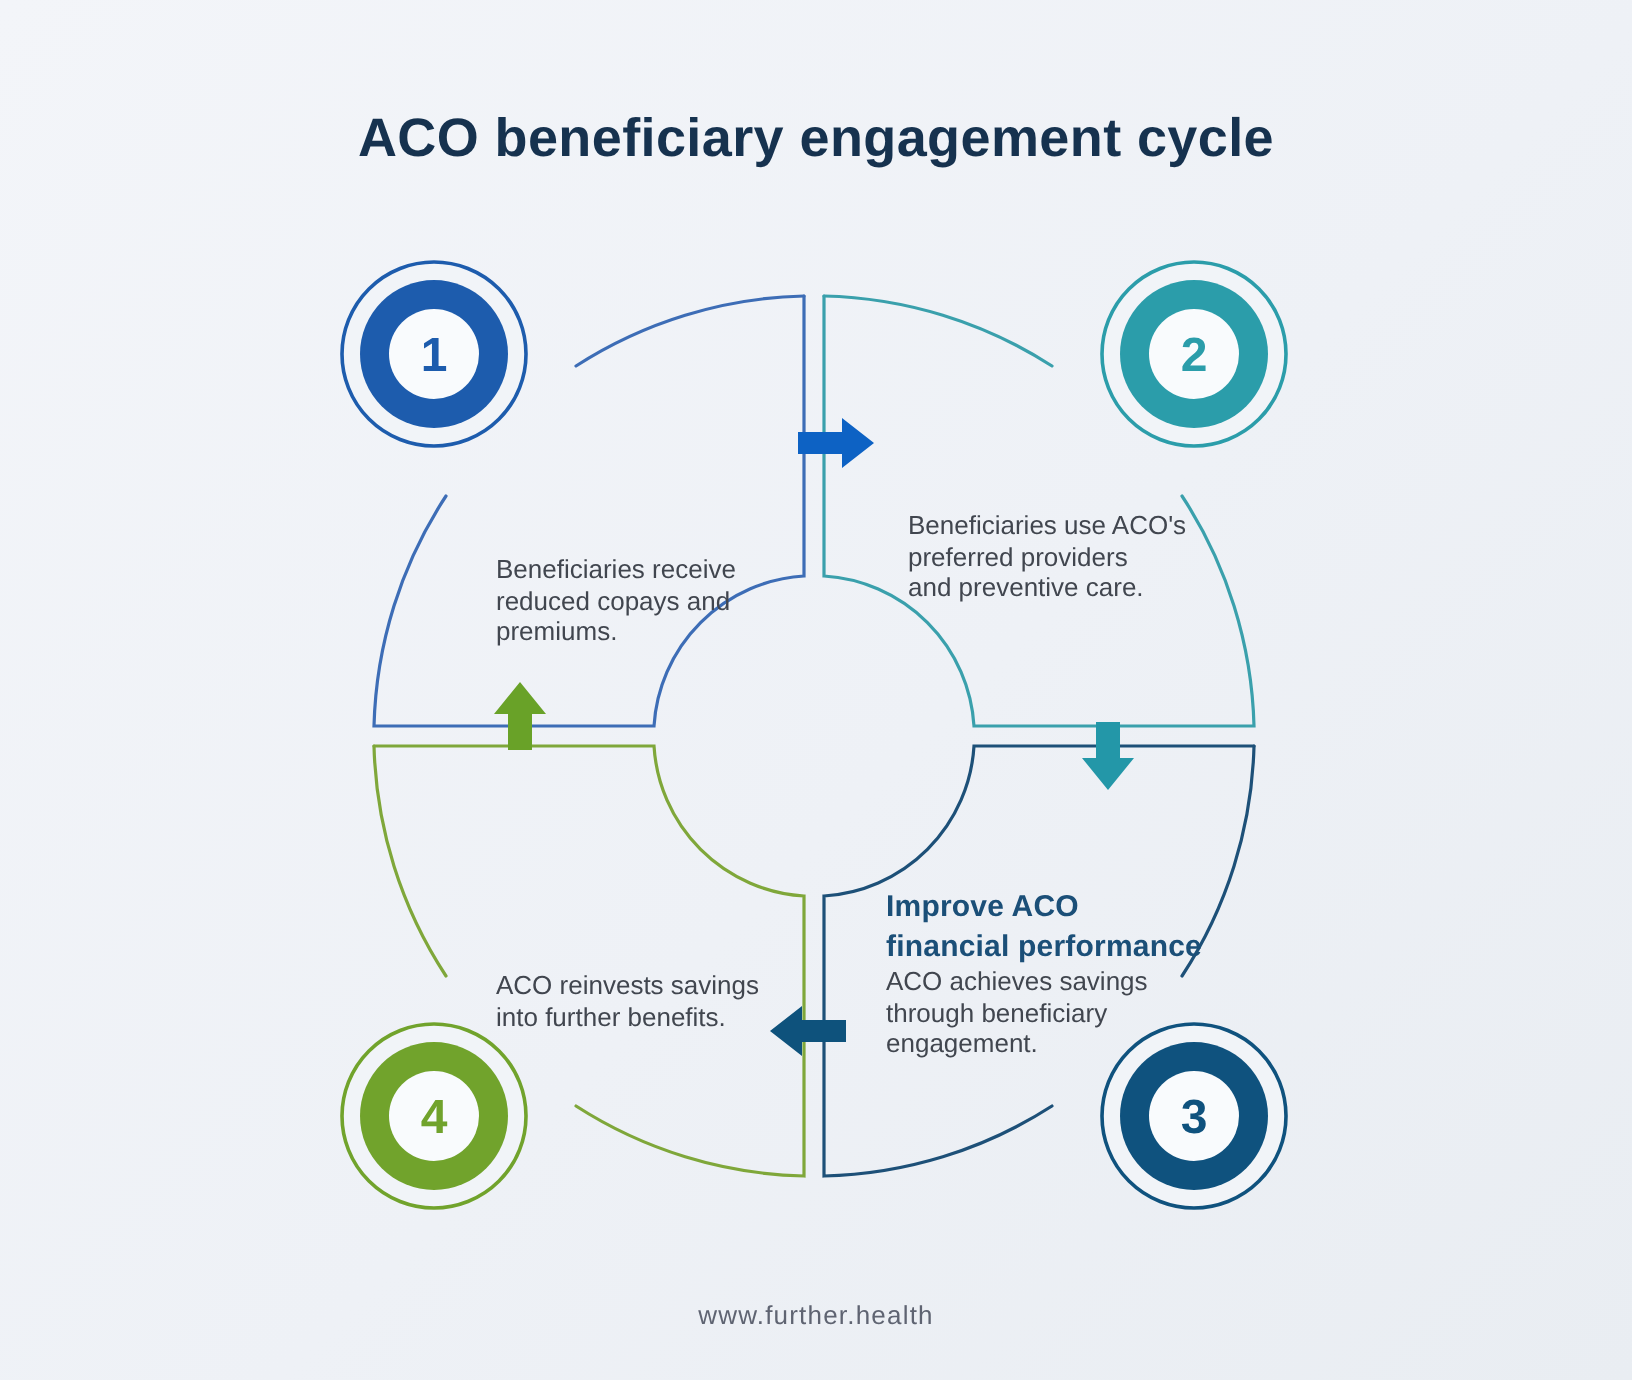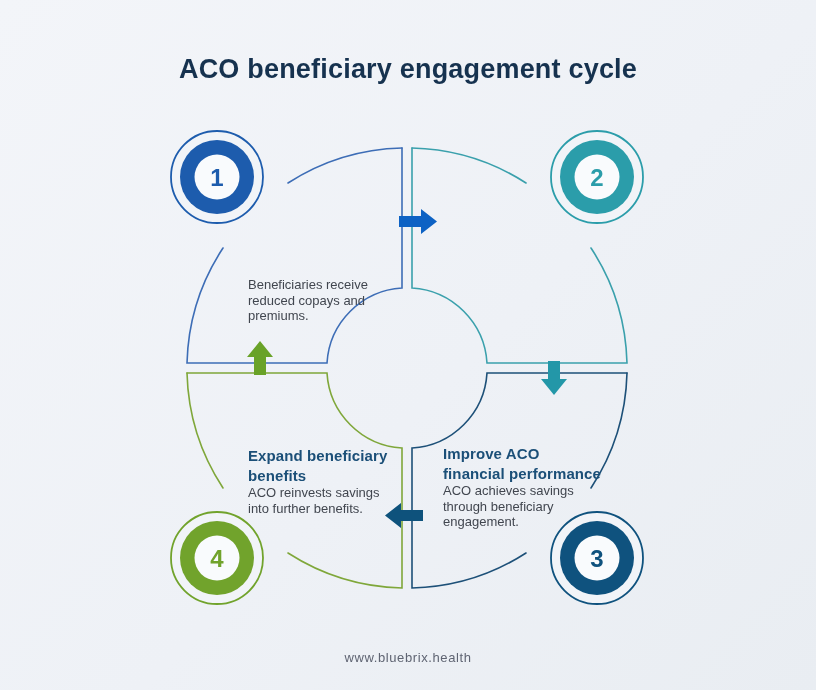--- a/index.html
+++ b/index.html
@@ -101,31 +101,30 @@
       <circle cx="217" cy="558" r="37" fill="#71a32c"></circle>
       <circle cx="217" cy="558" r="22.5" fill="#f9fbfd"></circle>
       <text class="badge-num" x="217" y="566.5" fill="#71a32c">4</text>
     </g>
   </svg>
 
   <div class="step-body" style="left:248px;top:256px;width:150px;margin-top:21px;">Beneficiaries receive
 reduced copays and
 premiums.</div>
 
+  <div class="step-body" style="left:454px;top:255px;width:160px;">Beneficiaries use ACO's
+preferred providers
+and preventive care.</div>
 
   <div class="step-text" style="left:443px;top:444px;width:175px;">
     <div class="step-heading h-navy">Improve ACO
 financial performance</div>
   </div>
   <div class="step-body" style="left:443px;top:483px;width:150px;">ACO achieves savings
 through beneficiary
 engagement.</div>
 
-  <div class="step-text" style="left:248px;top:446px;width:150px;">
-    <div class="step-heading h-navy">Expand beneficiary
-benefits</div>
-  </div>
   <div class="step-body" style="left:248px;top:485px;width:155px;">ACO reinvests savings
 into further benefits.</div>
 
-  <div class="footer">www.bluebrix.health</div>
+  <div class="footer">www.further.health</div>
 
 </div>
 
 </body></html>

